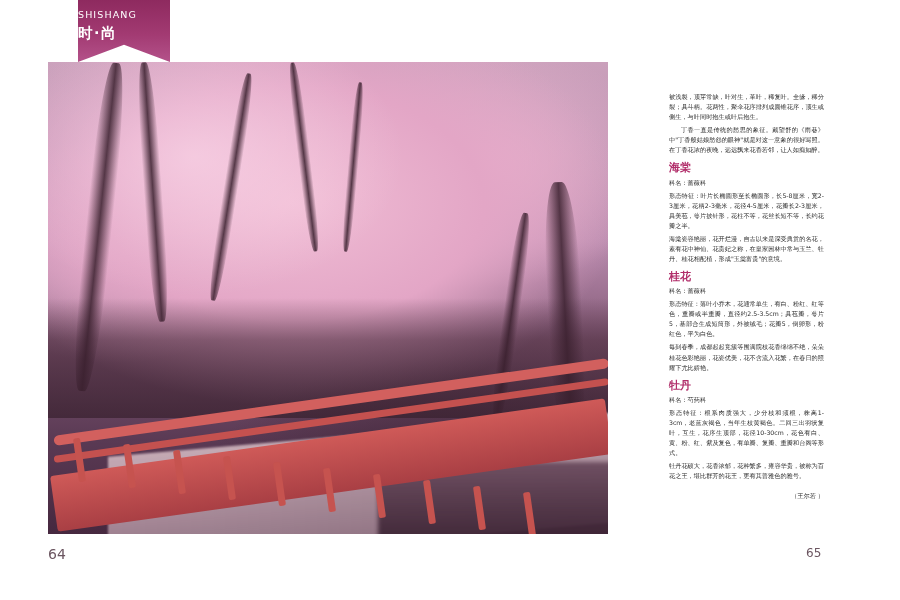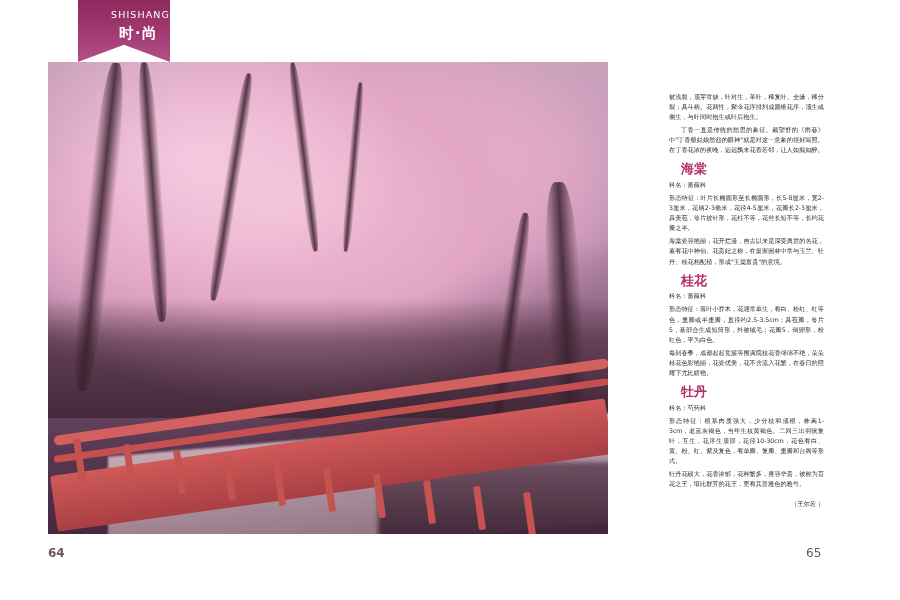--- a/index.html
+++ b/index.html
@@ -31,21 +31,21 @@
   }
 
   
   .masthead {
     position: absolute;
     left: 78px; top: 0;
     width: 92px; height: 62px;
     background: linear-gradient(180deg, #8e2a5f 0%, #a23a72 55%, #b4528a 100%);
     clip-path: polygon(0 0, 100% 0, 100% 100%, 50% 72%, 0 100%);
     color: #ffffff;
-    text-align: right;
+    text-align: left;
   }
   .masthead .m-en {
     position: absolute;
     left: 0; right: 0; top: 9px;
     font-size: 9.5px;
     letter-spacing: 1.1px;
     font-family: "DejaVu Sans", "Liberation Sans", sans-serif;
   }
   .masthead .m-cn {
     position: absolute;
@@ -151,23 +151,22 @@
   .post {
     position: absolute;
     width: 7px; height: 44px;
     background: #c6534f;
     border-radius: 2px;
   }
 
   .page-num-left {
     position: absolute;
     left: 48px; top: 546px;
-    font-size: 12px;
+    font-size: 14px;
     color: #6b5560;
-    font-weight: bold;
   }
 
   
   .page-right {
     position: absolute;
     left: 655px; top: 0;
     width: 245px; height: 600px;
     background: #ffffff;
   }
   .gutter-rule {
@@ -191,22 +190,22 @@
     font-size: 6.2px;
     line-height: 1.62;
     text-align: justify;
     font-family: "DejaVu Sans", "Liberation Sans", sans-serif;
   }
   .col p { margin: 0 0 3px 0; }
   .col p.indent { text-indent: 12px; }
   .sec-title {
     color: #b12e6a;
     font-weight: bold;
-    font-size: 13px;
-    margin: 6px 0 2px 12px;
+    font-size: 11px;
+    margin: 6px 0 2px 0;
     line-height: 1.3;
   }
   .sub-line {
     margin: 0 0 2px 0;
     font-size: 6.2px;
   }
   .byline {
     margin-top: 10px;
     text-align: right;
     font-size: 6.2px;

